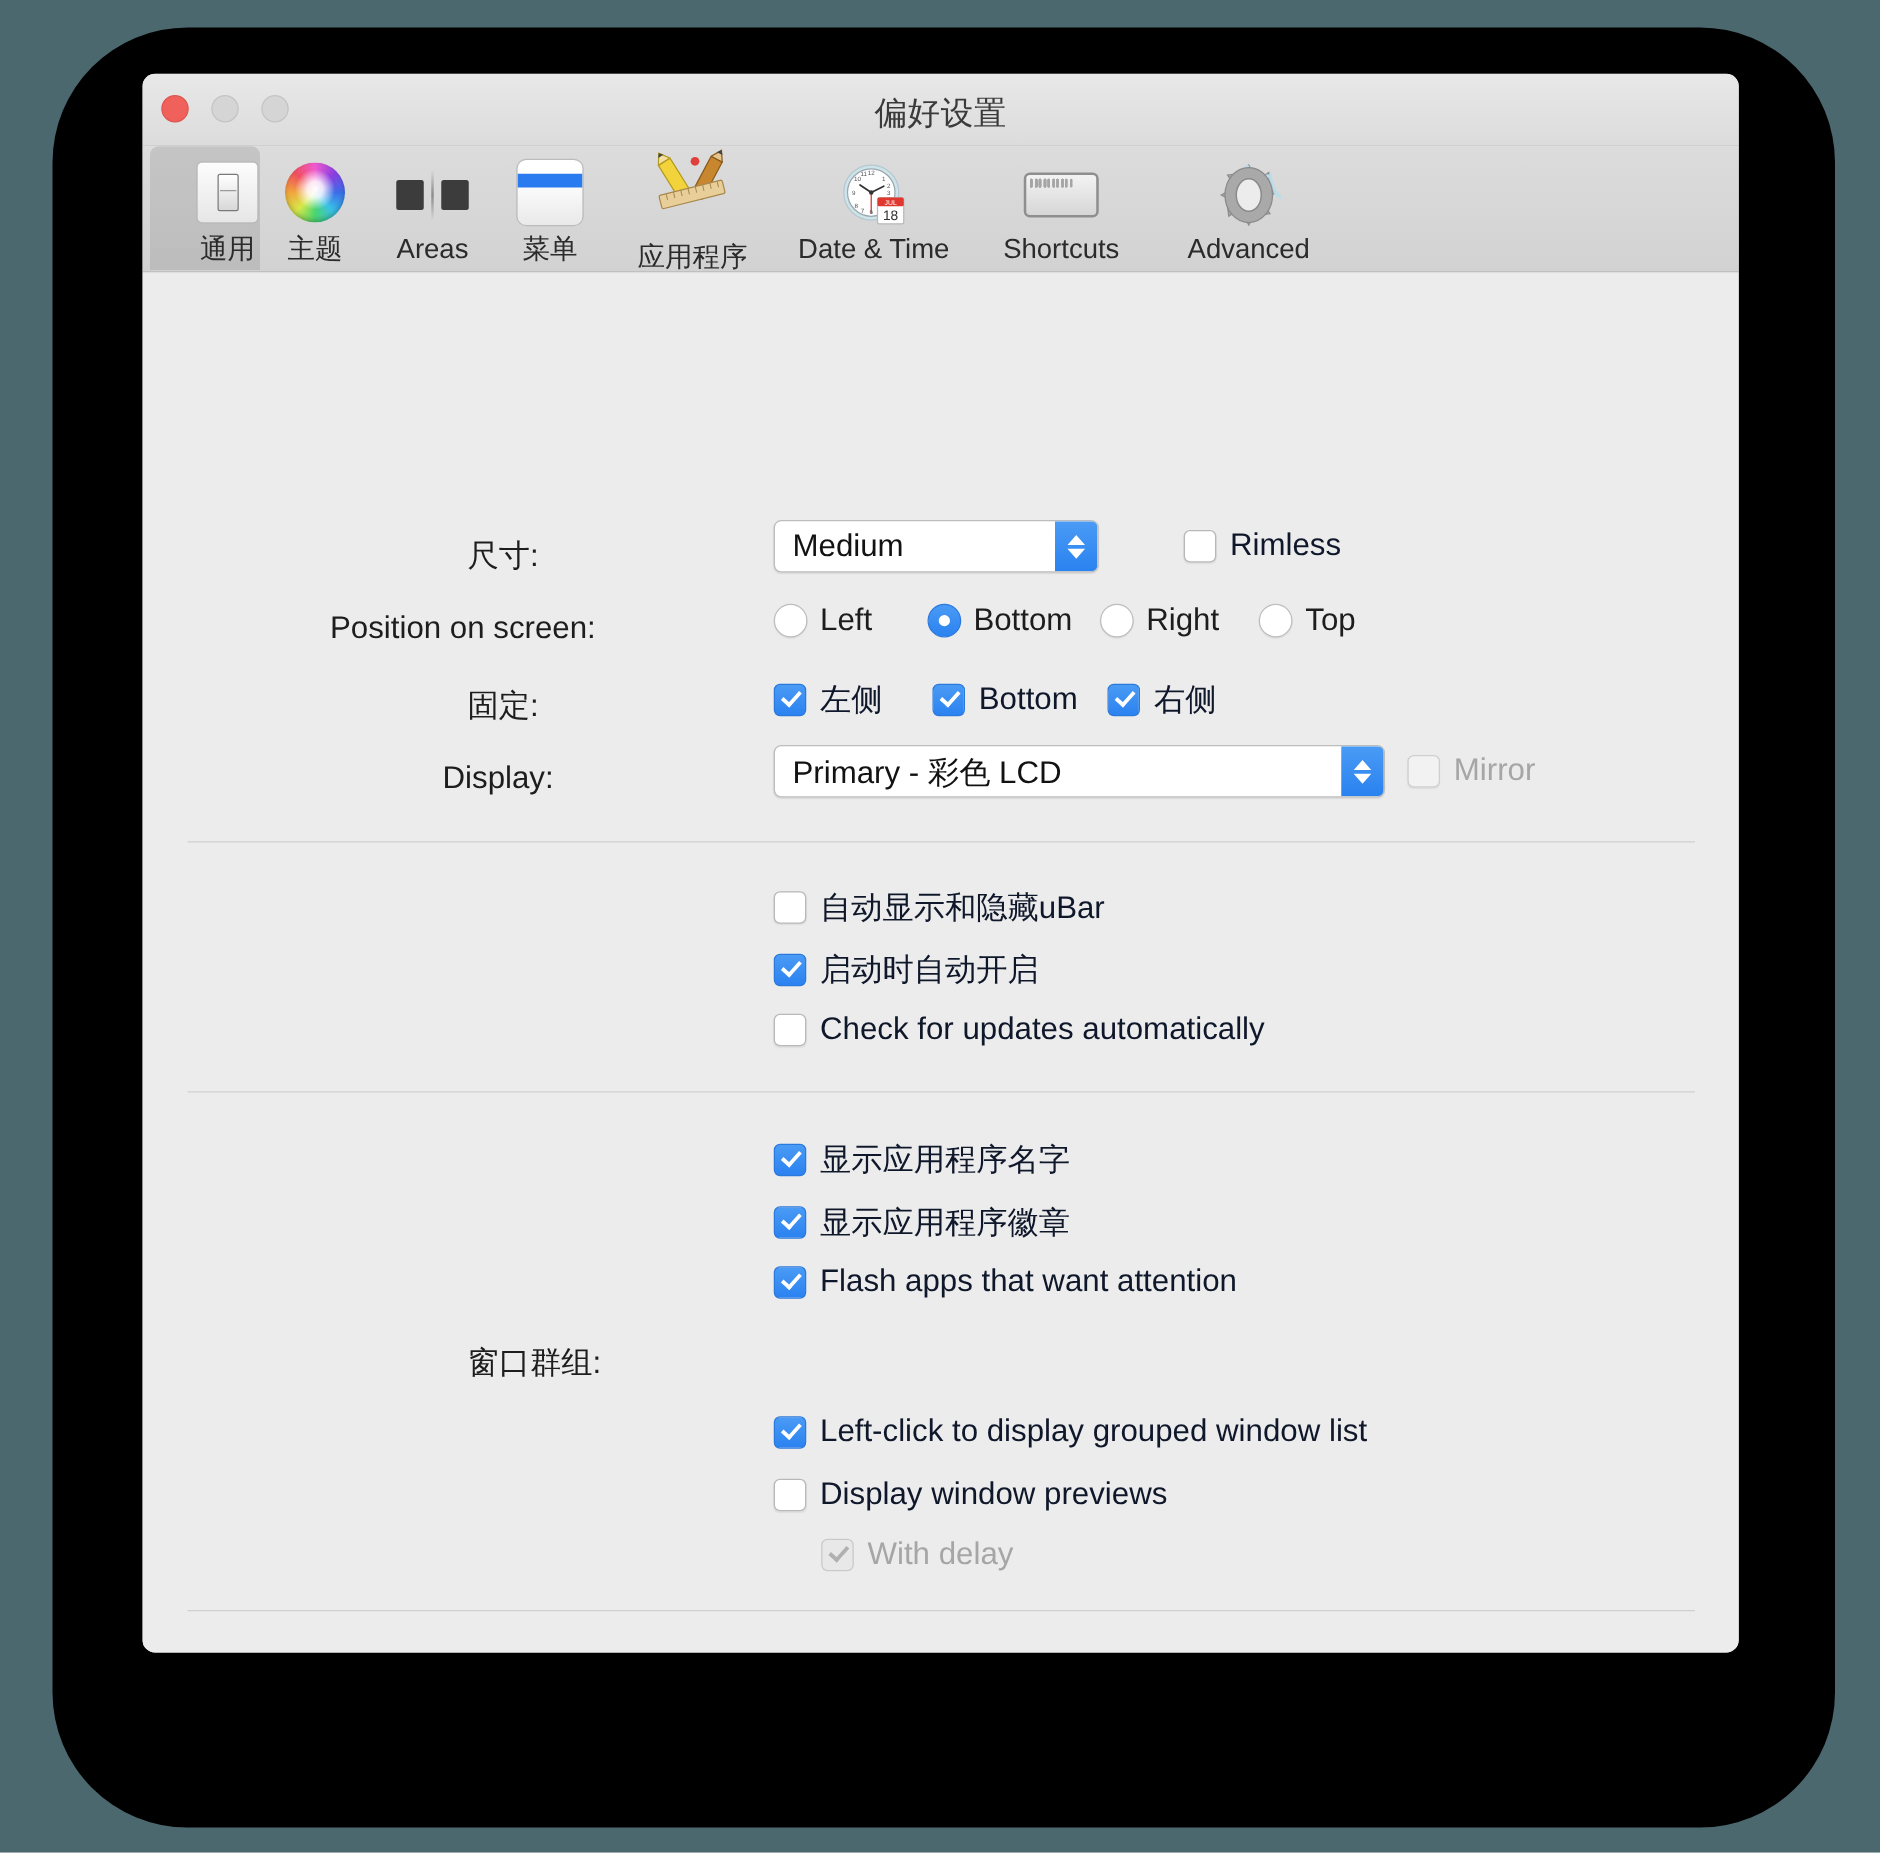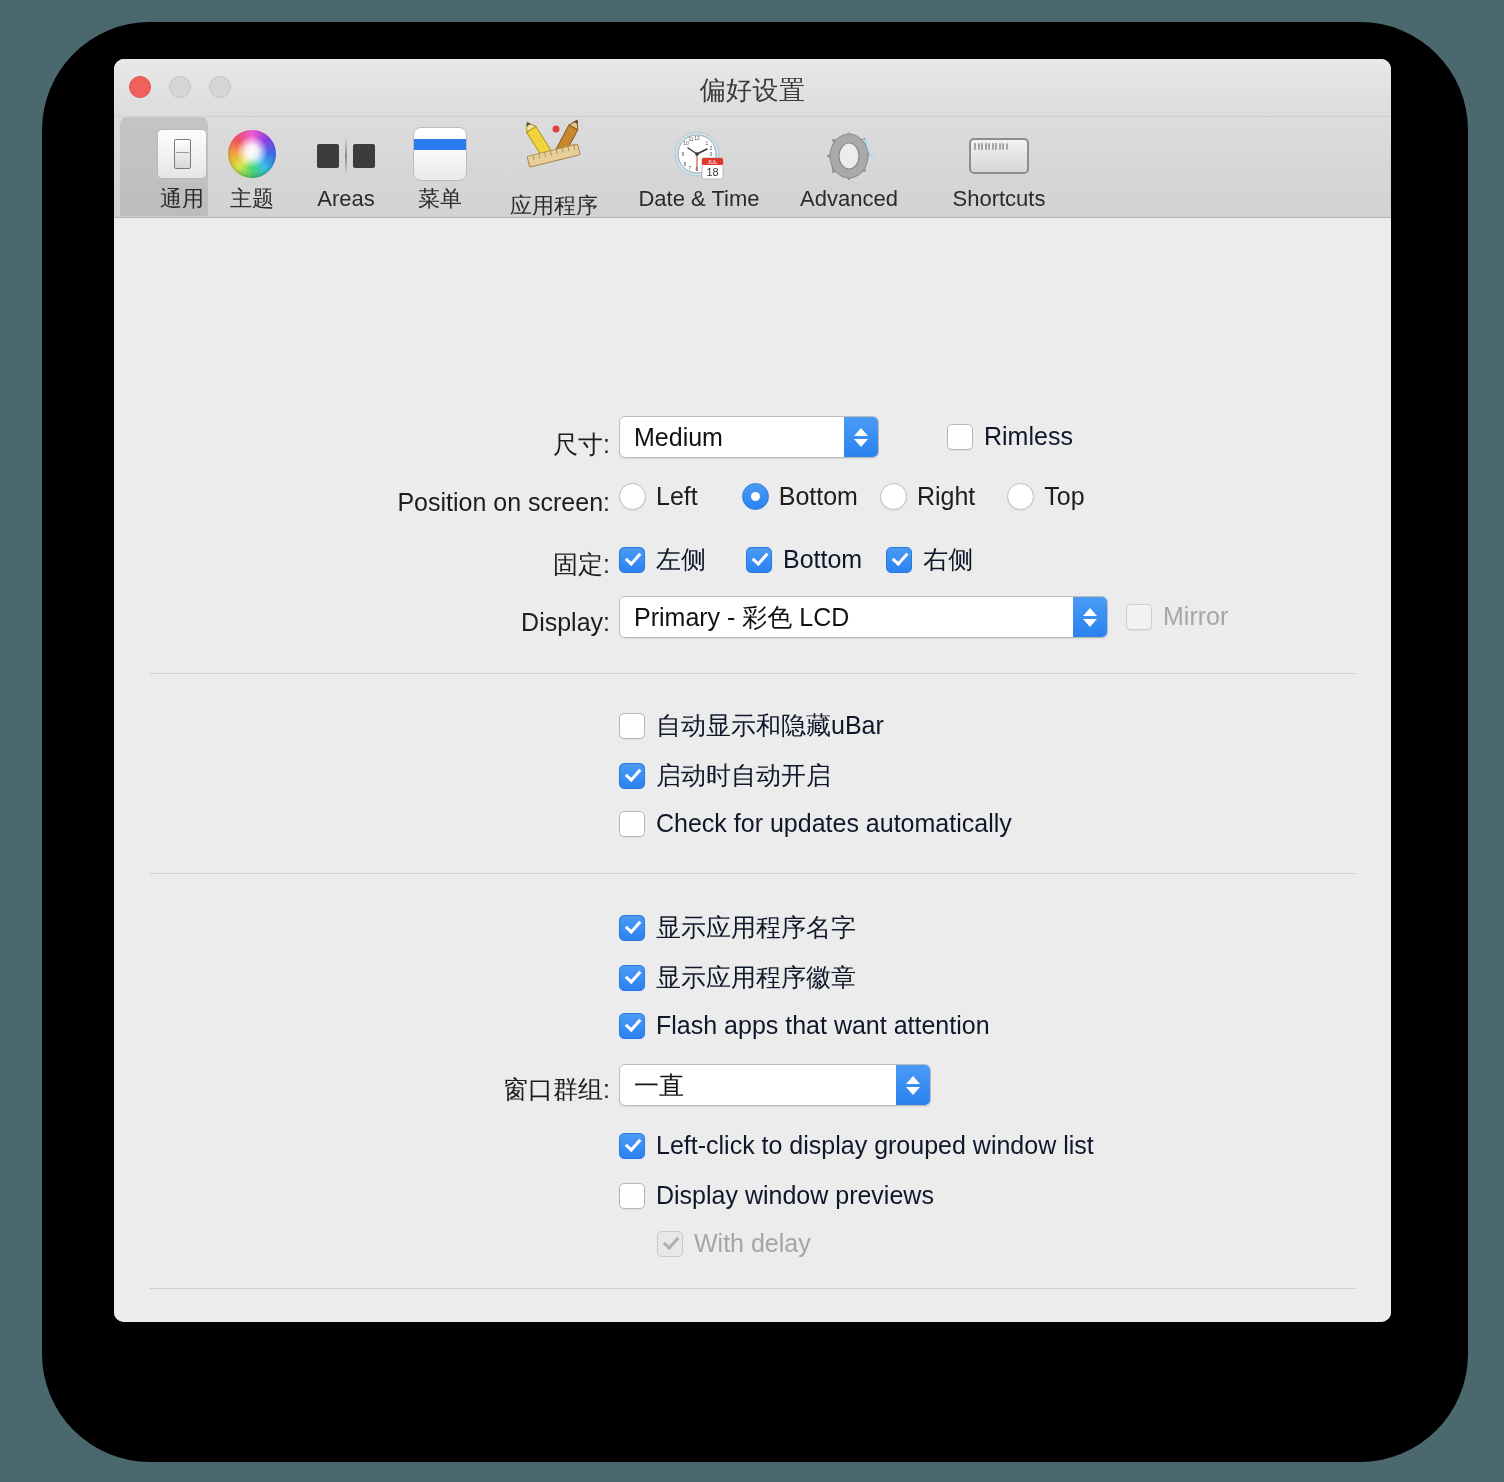--- a/index.html
+++ b/index.html
@@ -180,21 +180,21 @@
     font-size: 25px;
     color: #1e1e1e;
   }
   .row {
     position: absolute;
     display: flex;
     align-items: center;
   }
   .field-label {
     position: absolute;
-    text-align: right;
+    text-align: left;
     font-size: 25px;
     color: #1d1d1d;
     white-space: nowrap;
   }
   .hr {
     position: absolute;
     left: 36px;
     width: 1206px;
     height: 1px;
     background: #cfcfcf;
@@ -430,85 +430,85 @@
             <text x="39.5" y="34" font-size="5.5" fill="#fff" text-anchor="middle" font-family="Liberation Sans, sans-serif">JUL</text>
             <text x="39.5" y="46" font-size="11" fill="#333" text-anchor="middle" font-family="Liberation Sans, sans-serif">18</text>
           </g>
         </svg>
       </div>
       <div class="tab-label">Date &amp; Time</div>
     </div>
 
     <div class="tab widest">
       <div class="ico">
+        <div class="ico-kbd">
+          <div class="row">
+              <div class="key"></div>
+              <div class="key"></div>
+              <div class="key"></div>
+              <div class="key"></div>
+              <div class="key"></div>
+              <div class="key"></div>
+              <div class="key"></div>
+              <div class="key"></div>
+              <div class="key"></div>
+              <div class="key"></div>
+            </div>
+          <div class="row">
+              <div class="key"></div>
+              <div class="key"></div>
+              <div class="key"></div>
+              <div class="key"></div>
+              <div class="key"></div>
+              <div class="key"></div>
+              <div class="key"></div>
+              <div class="key"></div>
+              <div class="key"></div>
+            </div>
+          <div class="row">
+              <div class="key"></div>
+              <div class="key"></div>
+              <div class="key"></div>
+              <div class="key"></div>
+              <div class="key"></div>
+              <div class="key"></div>
+              <div class="key"></div>
+              <div class="key"></div>
+            </div>
+          <div class="row">
+              <div class="key"></div>
+              <div class="key" style="flex:3"></div>
+              <div class="key"></div>
+              <div class="key"></div>
+            </div>
+        </div>
+      </div>
+      <div class="tab-label">Shortcuts</div>
+    </div>
+
+    <div class="tab widest">
+      <div class="ico">
         <svg class="ico-gear" viewBox="0 0 52 52" xmlns="http://www.w3.org/2000/svg">
           <g fill="#a8a8a8" stroke="#8c8c8c" stroke-width="1">
             <path d="M26 2 l4 7 h-8 z"></path>
             <path d="M42 8 l1 8 l-7 -4 z"></path>
             <path d="M48 24 l-7 4 v-8 z"></path>
             <path d="M43 41 l-8 1 l4 -7 z"></path>
             <path d="M26 50 l-4 -7 h8 z"></path>
             <path d="M10 43 l-1 -8 l7 4 z"></path>
             <path d="M4 26 l7 -4 v8 z"></path>
             <path d="M9 10 l8 -1 l-4 7 z"></path>
           </g>
           <path d="M26 3 l4.5 6.5 q4 1 7.2 3.3 l7.4 -1.3 l1.3 7.4 q2.3 3.2 3.3 7.2 l6.5 4.5" fill="none" stroke="#b8dcea" stroke-width="2.5" transform="translate(-2,-1)"></path>
           <ellipse cx="26" cy="26" rx="19" ry="22" fill="#a9a9a9" stroke="#8a8a8a" stroke-width="1"></ellipse>
           <ellipse cx="26" cy="26" rx="10" ry="13" fill="#ececec" stroke="#8a8a8a" stroke-width="1.2"></ellipse>
         </svg>
       </div>
       <div class="tab-label">Advanced</div>
     </div>
-
-    <div class="tab widest">
-      <div class="ico">
-        <div class="ico-kbd">
-          <div class="row">
-              <div class="key"></div>
-              <div class="key"></div>
-              <div class="key"></div>
-              <div class="key"></div>
-              <div class="key"></div>
-              <div class="key"></div>
-              <div class="key"></div>
-              <div class="key"></div>
-              <div class="key"></div>
-              <div class="key"></div>
-            </div>
-          <div class="row">
-              <div class="key"></div>
-              <div class="key"></div>
-              <div class="key"></div>
-              <div class="key"></div>
-              <div class="key"></div>
-              <div class="key"></div>
-              <div class="key"></div>
-              <div class="key"></div>
-              <div class="key"></div>
-            </div>
-          <div class="row">
-              <div class="key"></div>
-              <div class="key"></div>
-              <div class="key"></div>
-              <div class="key"></div>
-              <div class="key"></div>
-              <div class="key"></div>
-              <div class="key"></div>
-              <div class="key"></div>
-            </div>
-          <div class="row">
-              <div class="key"></div>
-              <div class="key" style="flex:3"></div>
-              <div class="key"></div>
-              <div class="key"></div>
-            </div>
-        </div>
-      </div>
-      <div class="tab-label">Shortcuts</div>
-    </div>
   </div>
 
   <div id="content">
 
     <div class="field-label" style="left:260px; top:210px; width:236px;">尺寸:</div>
     <div class="popup" style="left:505px; top:198px; width:260px;">
       <div class="val">Medium</div>
       <div class="stepper">
         <div class="chev up"></div>
           <div class="chev down"></div>
@@ -608,27 +608,20 @@
       </label>
     </div>
     <div class="row" style="left:505px; top:793px;">
       <label class="cb">
         <span class="box on"></span>
         <span class="cb-label">Flash apps that want attention</span>
       </label>
     </div>
 
     <div class="field-label" style="left:260px; top:855px; width:236px;">窗口群组:</div>
-    <div class="popup" style="left:505px; top:846px; width:312px;">
-      <div class="val">一直</div>
-      <div class="stepper">
-        <div class="chev up"></div>
-          <div class="chev down"></div>
-      </div>
-    </div>
 
     <div class="row" style="left:505px; top:913px;">
       <label class="cb">
         <span class="box on"></span>
         <span class="cb-label">Left-click to display grouped window list</span>
       </label>
     </div>
     <div class="row" style="left:505px; top:963px;">
       <label class="cb">
         <span class="box off"></span>

